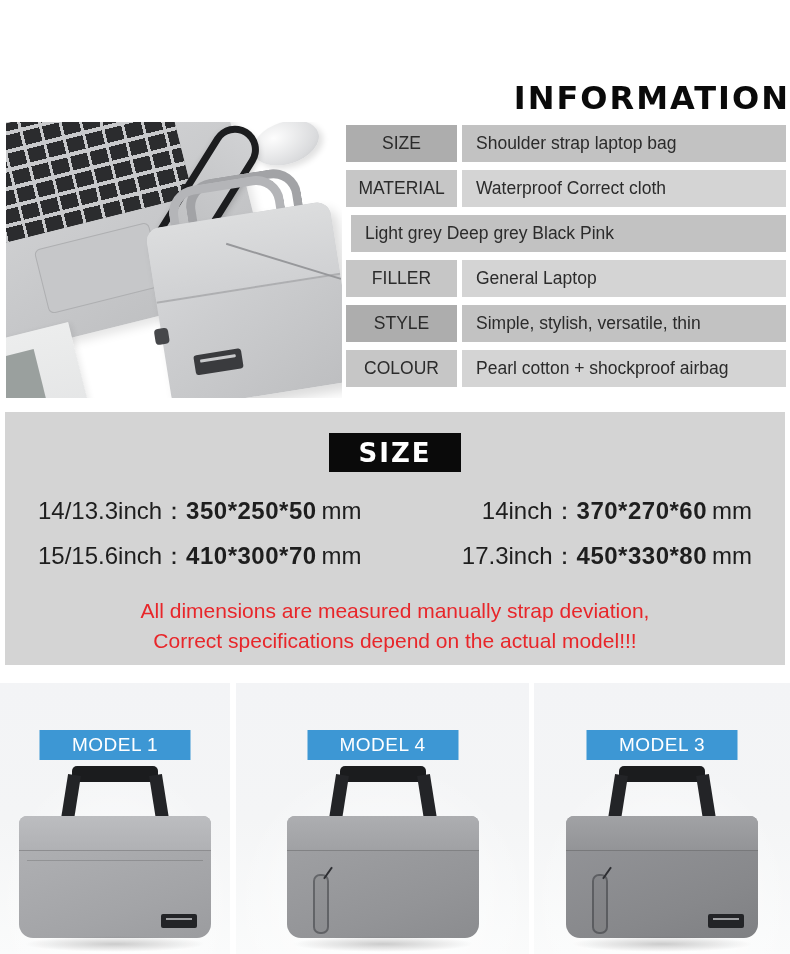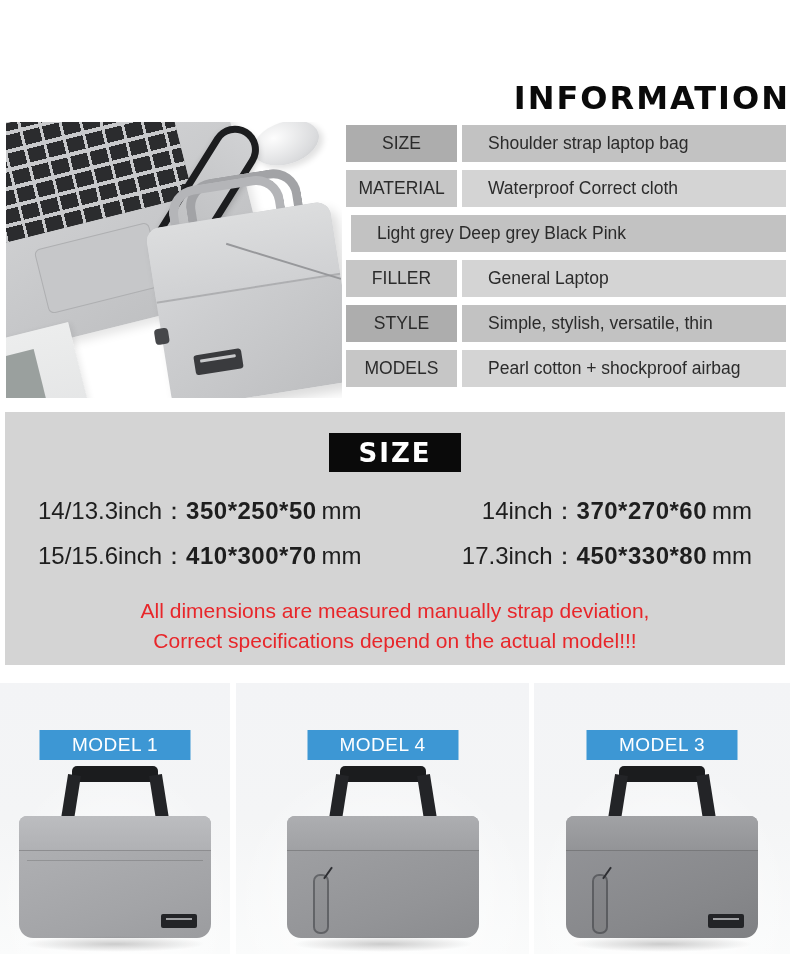--- a/index.html
+++ b/index.html
@@ -47,21 +47,21 @@
   .ph-zip{position:absolute;right:-6px;top:52px;width:120px;height:2px;background:#94959850;
          background:#97989b;transform:rotate(26deg);}
   .ph-patch{position:absolute;left:28px;bottom:30px;width:48px;height:20px;background:#3a3b3e;border-radius:3px;}
   .ph-patch::after{content:'';position:absolute;left:6px;top:5px;right:6px;height:3px;background:#c9cacc;border-radius:1px;}
   .ph-nub{position:absolute;left:-7px;top:100px;width:14px;height:16px;background:#46474a;border-radius:4px;}
 
   
   .info-table{position:absolute;left:346px;top:125px;width:440px;}
   .trow{display:flex;height:37px;margin-bottom:8px;font-size:17.5px;color:#2b2b2b;}
   .tlabel{width:111px;display:flex;align-items:center;justify-content:center;}
-  .tvalue{flex:1;margin-left:5px;display:flex;align-items:center;padding-left:26px;}
+  .tvalue{flex:1;margin-left:5px;display:flex;align-items:center;padding-left:14px;}
   .trow:nth-child(odd) .tlabel{background:#adadad;}
   .trow:nth-child(odd) .tvalue{background:#c2c2c2;}
   .trow:nth-child(even) .tlabel{background:#c6c6c6;}
   .trow:nth-child(even) .tvalue{background:#d4d4d4;}
 
   
   .size-section{position:absolute;left:5px;top:412px;width:780px;height:253px;background:#d4d4d4;}
   .size-badge{margin:21px auto 0;width:132px;height:39px;background:#0a0a0a;color:#ffffff;
          display:flex;align-items:center;justify-content:center;font-size:26px;font-weight:bold;
          letter-spacing:2px;font-family:"DejaVu Sans","Liberation Sans",sans-serif;}
@@ -156,21 +156,21 @@
     </div>
     <div class="trow">
       <div class="tlabel">FILLER</div>
       <div class="tvalue">General Laptop</div>
     </div>
     <div class="trow">
       <div class="tlabel">STYLE</div>
       <div class="tvalue">Simple, stylish, versatile, thin</div>
     </div>
     <div class="trow">
-      <div class="tlabel">MODELS</div>
+      <div class="tlabel">COLOUR</div>
       <div class="tvalue">Pearl cotton + shockproof airbag</div>
     </div>
   </div>
 
   <div class="size-section">
     <div class="size-badge">SIZE</div>
     <div class="size-grid">
       <div class="size-entry"><span>14/13.3inch</span><span>：</span><span class="size-val">350*250*50</span><span class="size-unit">mm</span></div>
       <div class="size-entry right"><span>14inch</span><span>：</span><span class="size-val">370*270*60</span><span class="size-unit">mm</span></div>
       <div class="size-entry"><span>15/15.6inch</span><span>：</span><span class="size-val">410*300*70</span><span class="size-unit">mm</span></div>

